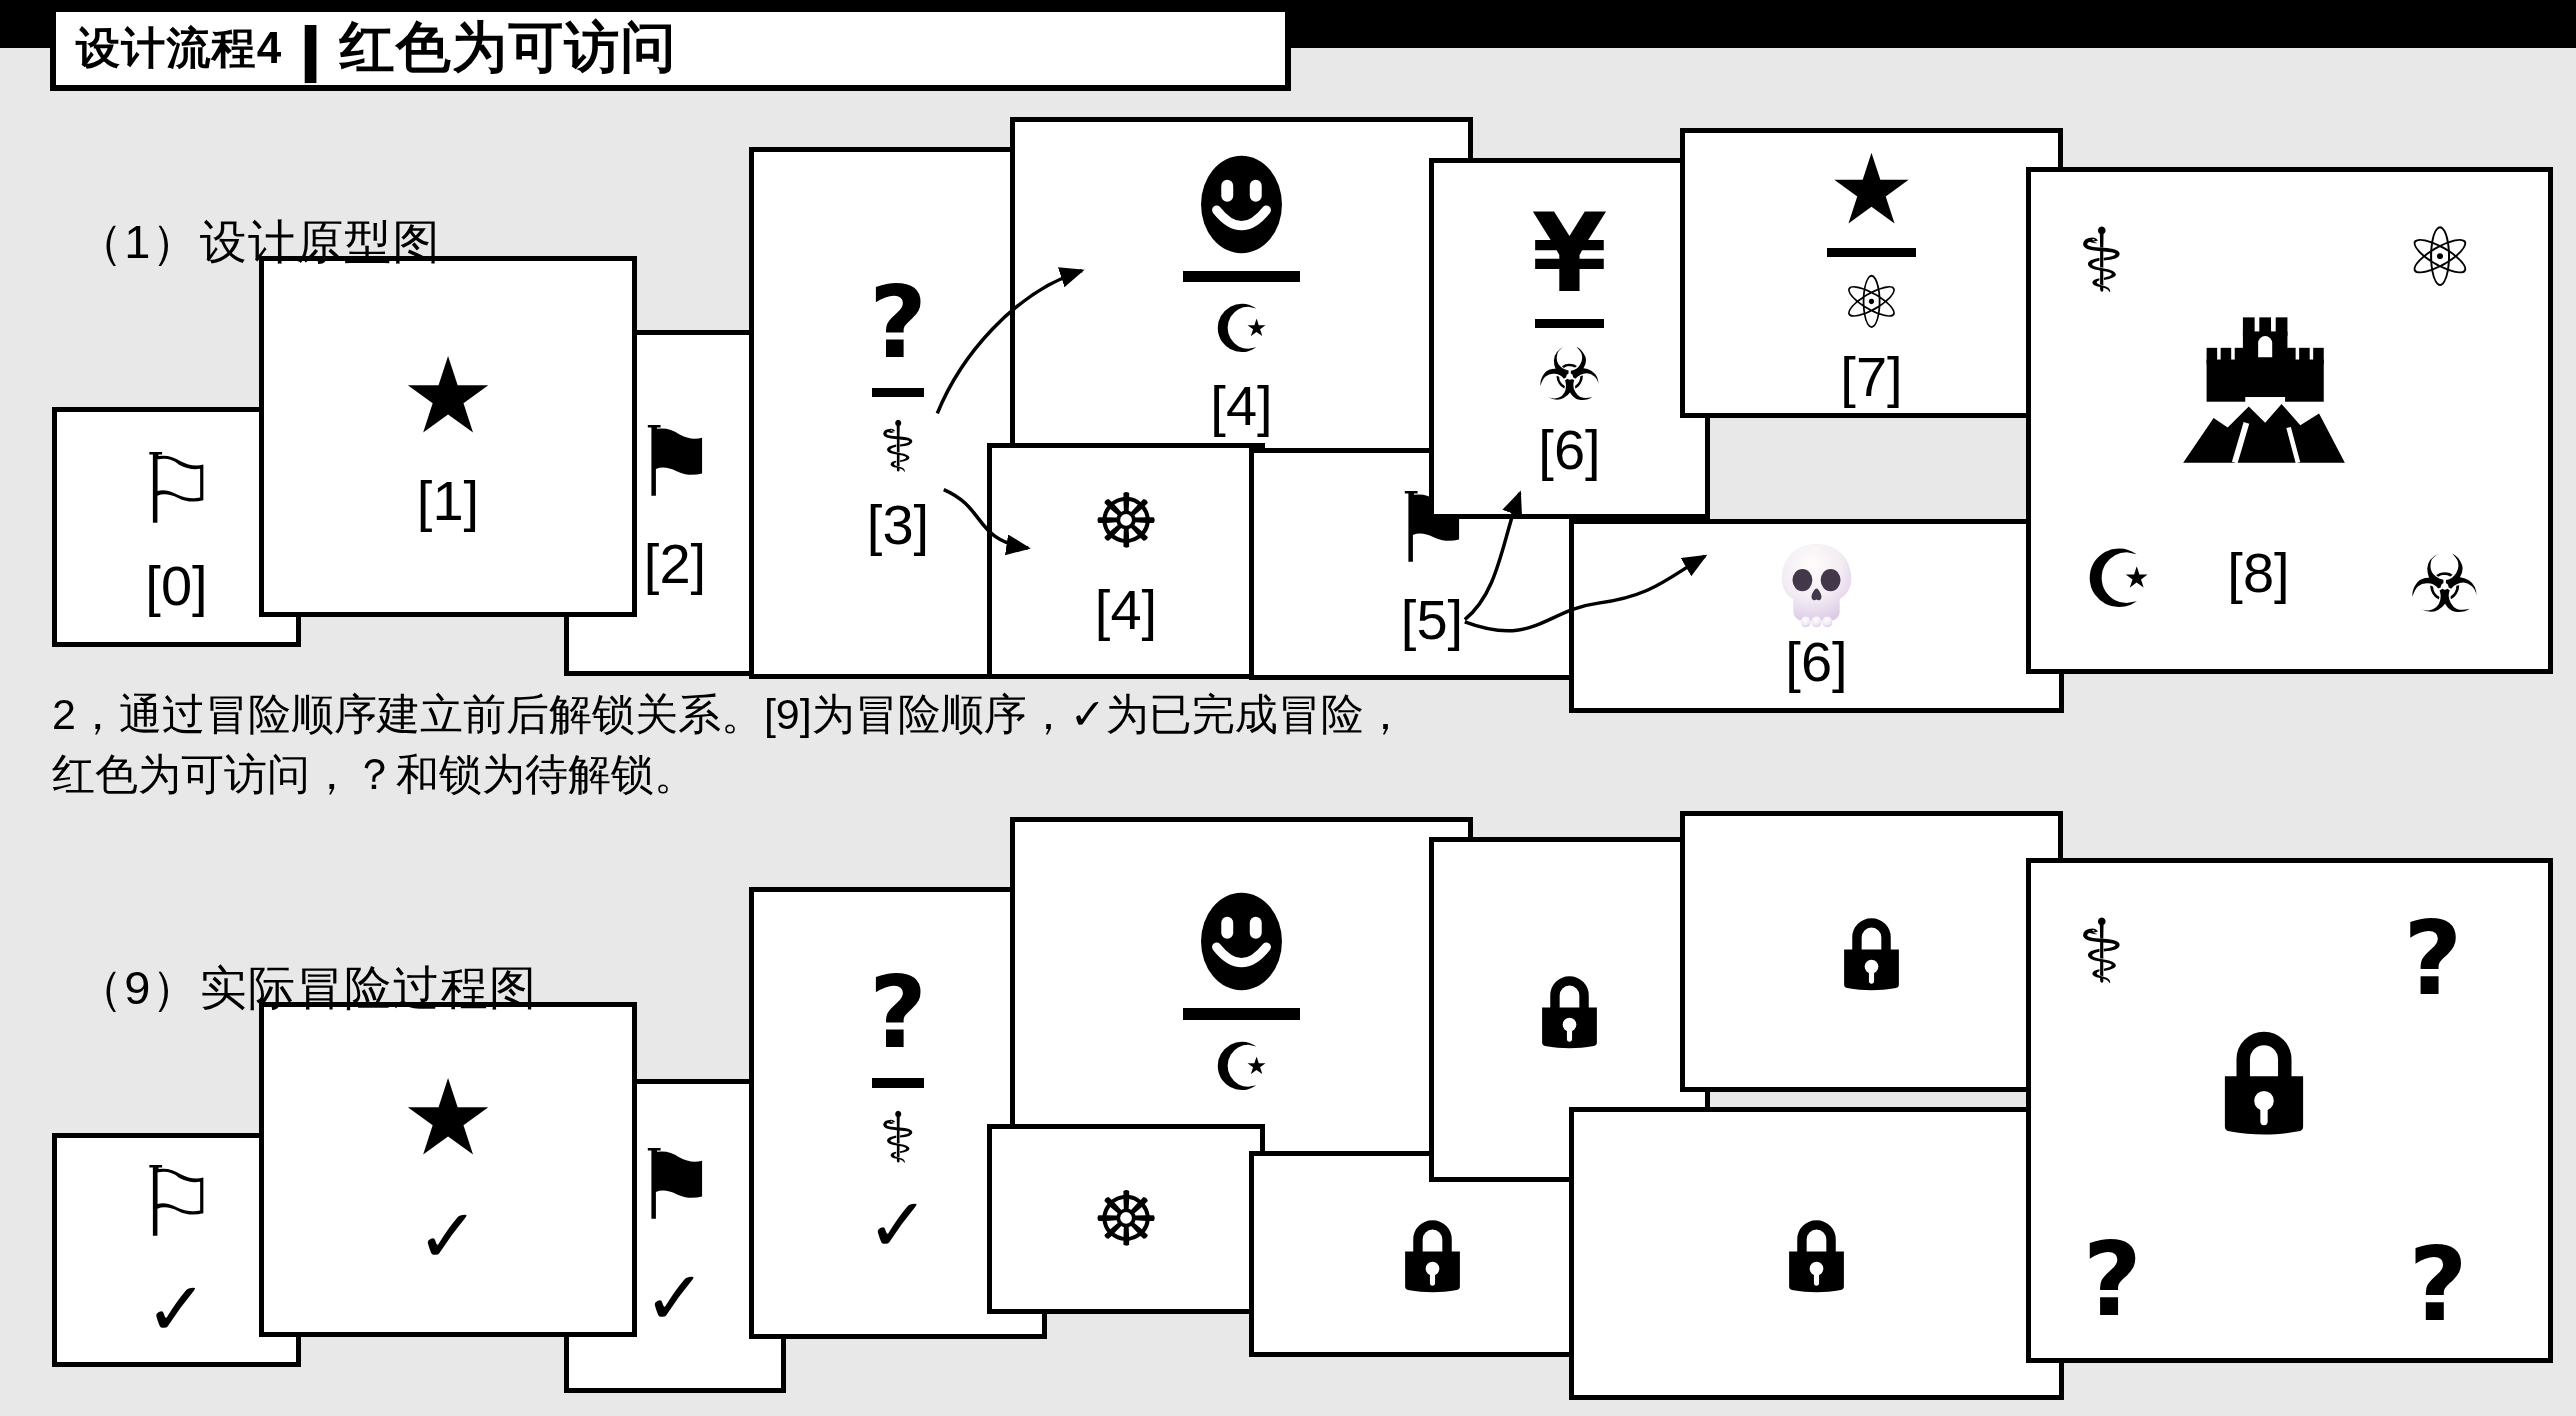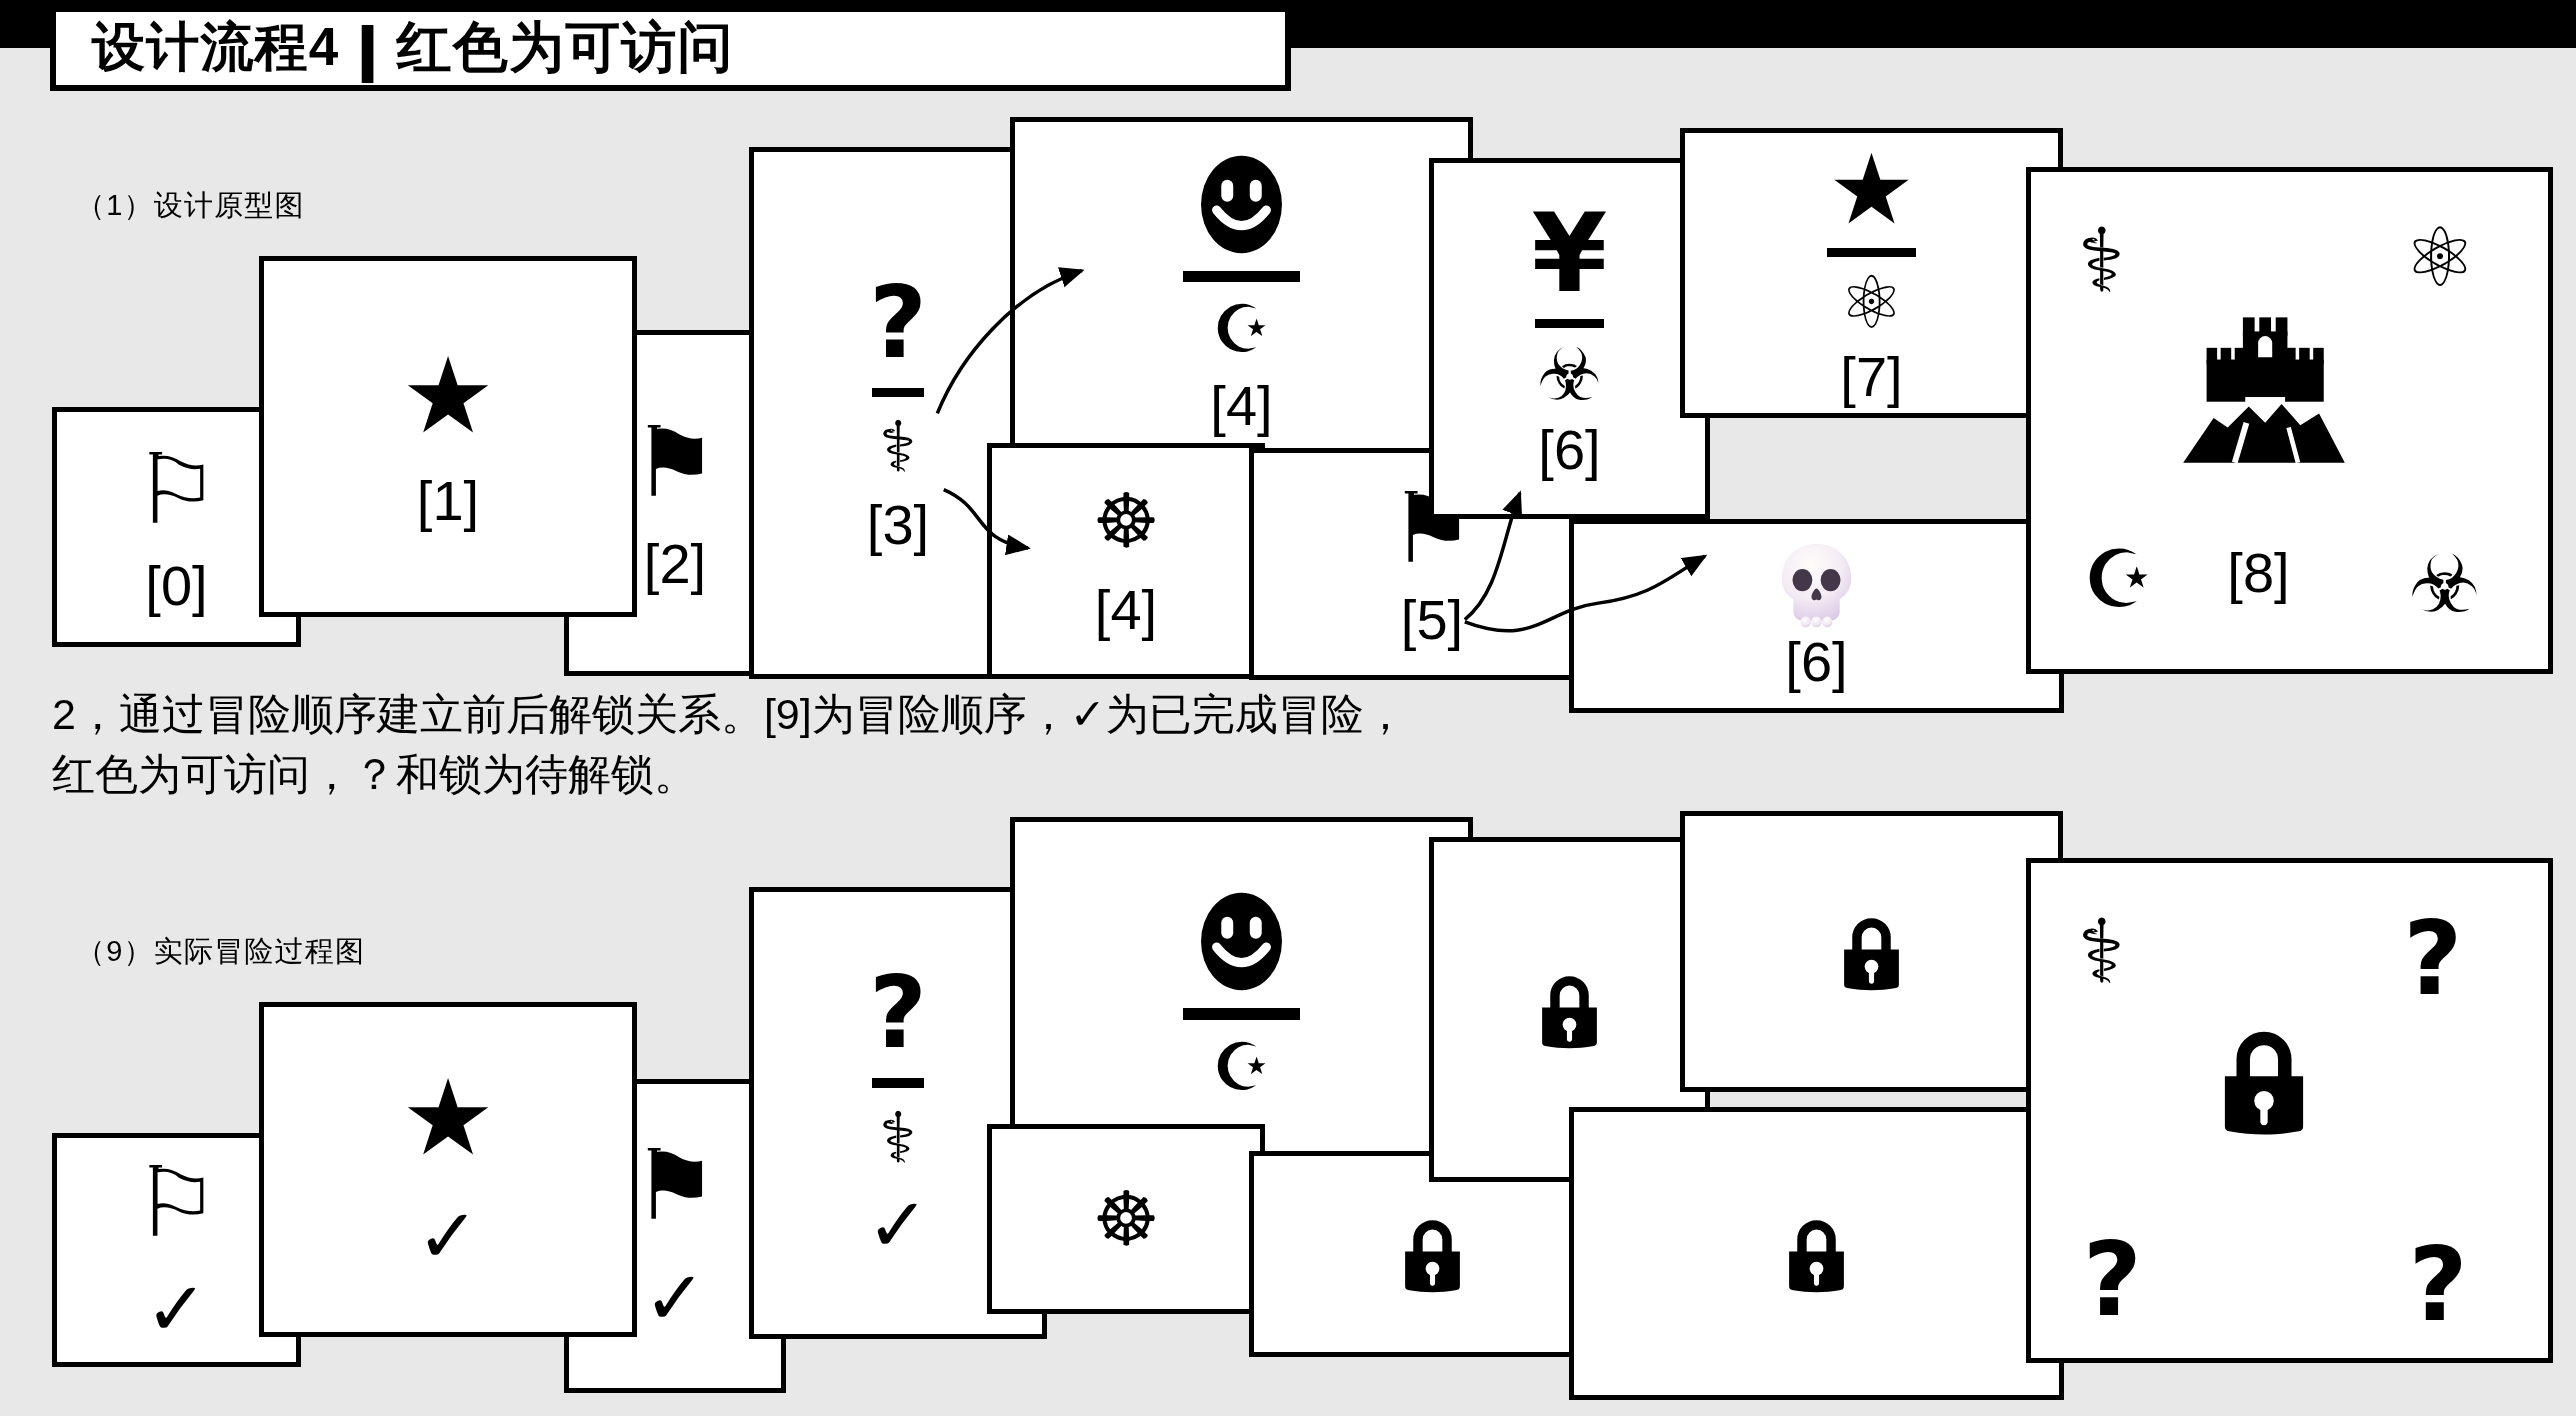--- a/index.html
+++ b/index.html
@@ -3,25 +3,25 @@
 <meta charset="utf-8">
 <style>
   html,body{margin:0;padding:0;background:#e8e8e8;}
   .stage{position:relative;width:2576px;height:1417px;background:#e8e8e8;overflow:hidden;
          font-family:"Liberation Sans",sans-serif;color:#000;}
   
   .topbar{position:absolute;left:0;top:0;width:2576px;height:48px;background:#000;z-index:1;}
   
   .title-box{position:absolute;left:50px;top:5.9px;width:1241px;height:85px;background:#fff;
              border:6.4px solid #000;box-sizing:border-box;z-index:30;display:flex;align-items:center;}
-  .title-bold{font-weight:900;font-size:53px;letter-spacing:1.2px;margin-left:36px;}
+  .title-bold{font-weight:900;font-size:44px;letter-spacing:1.2px;margin-left:20px;}
   .title-sep{display:inline-block;font-weight:900;font-size:61px;margin:0 20px;transform:scaleX(1.5);}
   .title-rest{font-weight:700;font-size:55px;letter-spacing:1.2px;}
   
-  .section-label{position:absolute;font-size:29px;z-index:15;letter-spacing:1.2px;}
+  .section-label{position:absolute;font-size:47px;z-index:15;letter-spacing:1.2px;margin-top:25px;}
   #sec1{left:76px;top:186px;}
   #sec2{left:76px;top:932px;}
   
   .notes{position:absolute;left:52px;top:684px;z-index:15;font-size:43px;line-height:1.40;width:1610px;}
   .notes div{white-space:nowrap;}
   
   .card{position:absolute;background:#fff;border:5.3px solid #000;box-sizing:border-box;
         display:flex;flex-direction:column;align-items:center;justify-content:center;}
   .glyph{font-family:"DejaVu Sans","Liberation Sans",sans-serif;line-height:1;}
   .order-label{font-size:56px;font-family:"Liberation Sans",sans-serif;line-height:1;}

